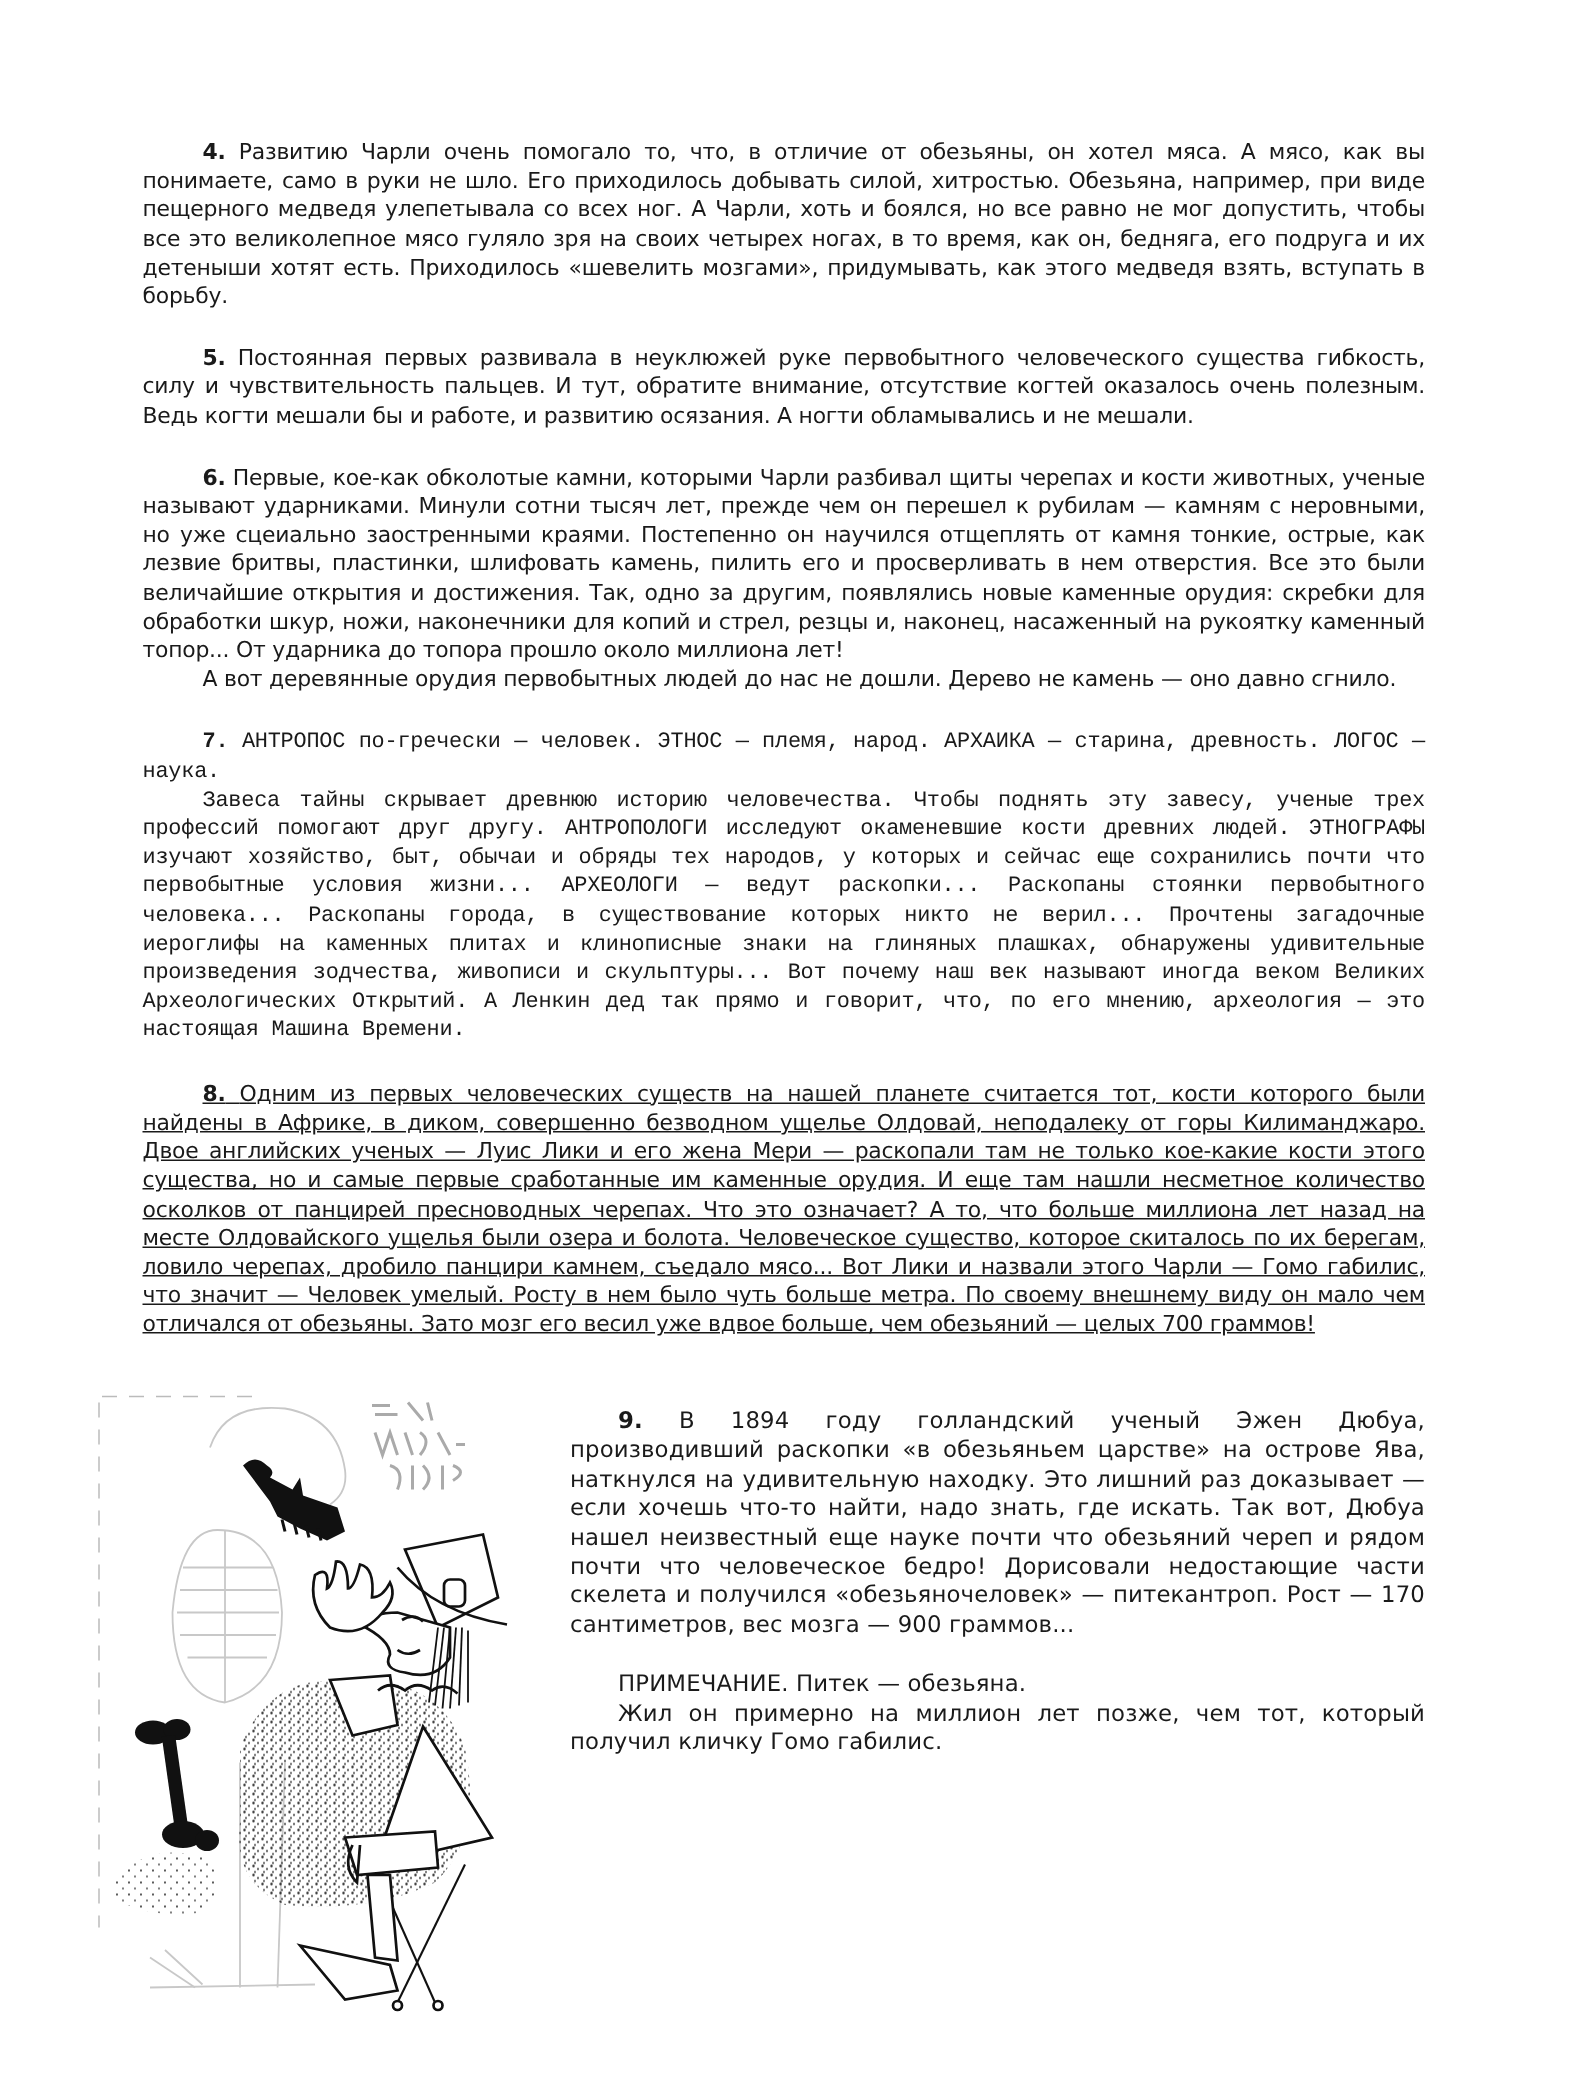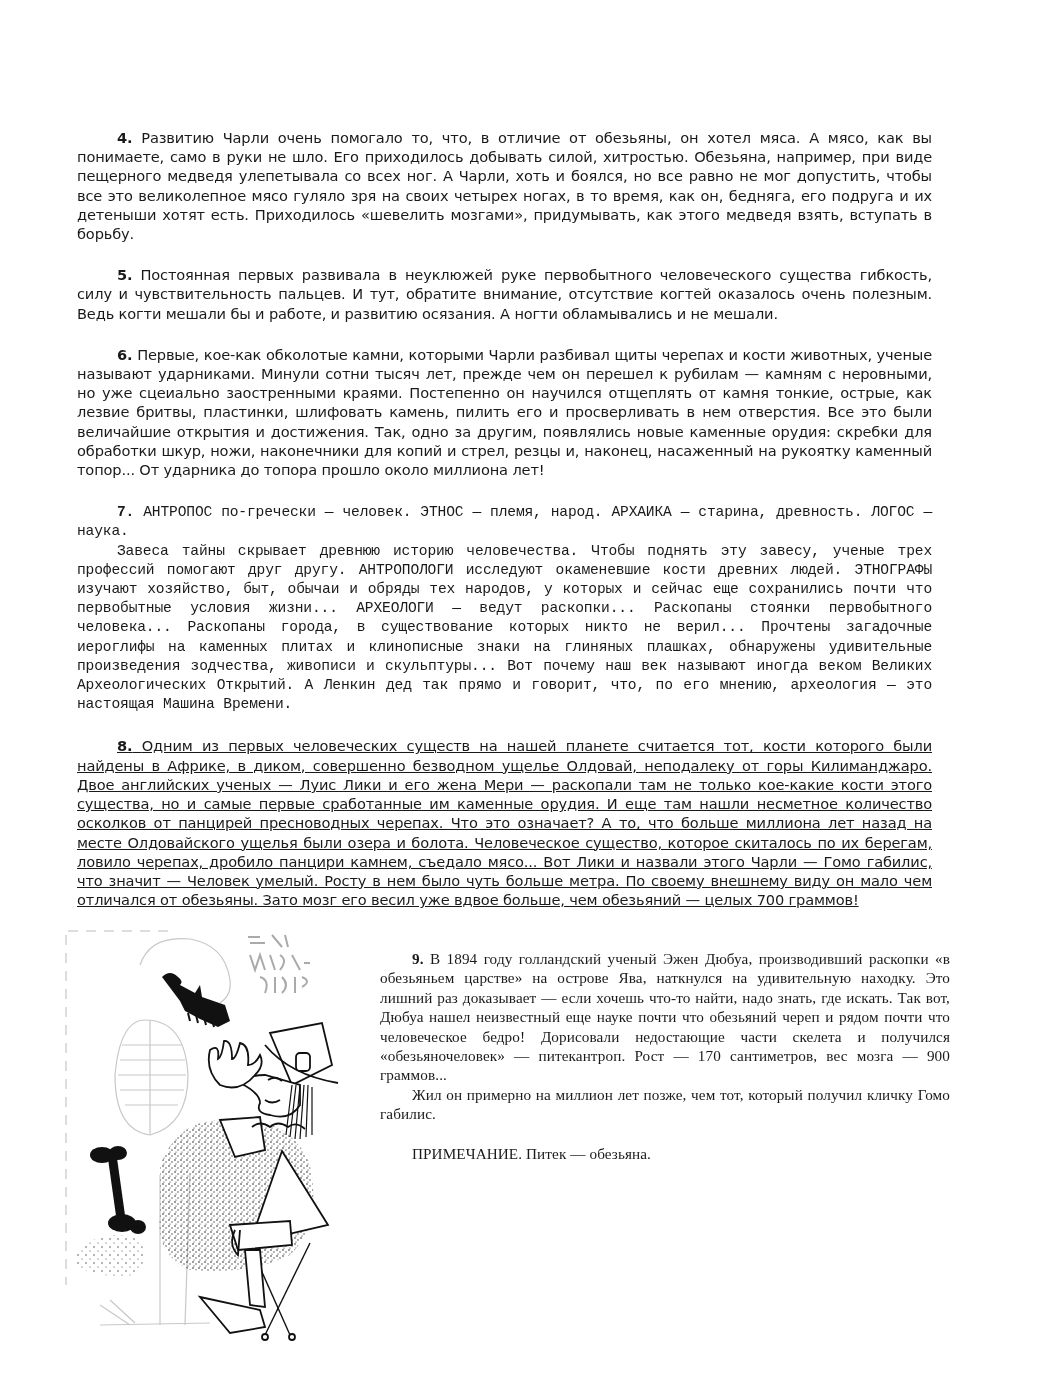--- a/index.html
+++ b/index.html
@@ -10,24 +10,23 @@
     body {
       width: 1050px;
       height: 1400px;
       position: relative;
       overflow: hidden;
       font-family: "DejaVu Sans", sans-serif;
       color: #1a1a1a;
     }
     .page {
       position: absolute;
-      left: 77px;
+      left: 95px;
       top: 92px;
       width: 855px;
-      margin-top: 36px;
     }
     .section {
       margin: 0 0 22px 0;
     }
     .para {
       font-size: 14.6px;
       line-height: 19.2px;
       text-align: justify;
       text-indent: 40px;
       margin: 0;
@@ -56,23 +55,22 @@
     .illustration {
       position: absolute;
       left: 0;
       top: 0;
       width: 300px;
       height: 420px;
     }
     .col-right {
       position: absolute;
       left: 320px;
-      top: 24px;
+      top: 13px;
       width: 570px;
-      font-family: Liberation Serif, serif;
     }
     .col-right .para {
       font-size: 15.2px;
       line-height: 19.4px;
       letter-spacing: 0.1px;
       text-indent: 32px;
     }
     .note {
       margin-top: 20px;
       font-size: 14.8px;
@@ -87,20 +85,21 @@
   <div class="section sec4">
     <p class="para"><span class="num">4.</span> <span>Развитию Чарли очень помогало то, что, в отличие от обезьяны, он хотел мяса. А мясо, как вы понимаете, само в руки не шло. Его приходилось добывать силой, хитростью. Обезьяна, например, при виде пещерного медведя улепетывала со всех ног. А Чарли, хоть и боялся, но все равно не мог допустить, чтобы все это великолепное мясо гуляло зря на своих четырех ногах, в то время, как он, бедняга, его подруга и их детеныши хотят есть. Приходилось «шевелить мозгами», придумывать, как этого медведя взять, вступать в борьбу.</span></p>
   </div>
 
   <div class="section sec5">
     <p class="para"><span class="num">5.</span> <span>Постоянная первых развивала в неуклюжей руке первобытного человеческого существа гибкость, силу и чувствительность пальцев. И тут, обратите внимание, отсутствие когтей оказалось очень полезным. Ведь когти мешали бы и работе, и развитию осязания. А ногти обламывались и не мешали.</span></p>
   </div>
 
   <div class="section sec6">
     <p class="para"><span class="num">6.</span> <span>Первые, кое-как обколотые камни, которыми Чарли разбивал щиты черепах и кости животных, ученые называют ударниками. Минули сотни тысяч лет, прежде чем он перешел к рубилам — камням с неровными, но уже сцеиально заостренными краями. Постепенно он научился отщеплять от камня тонкие, острые, как лезвие бритвы, пластинки, шлифовать камень, пилить его и просверливать в нем отверстия. Все это были величайшие открытия и достижения. Так, одно за другим, появлялись новые каменные орудия: скребки для обработки шкур, ножи, наконечники для копий и стрел, резцы и, наконец, насаженный на рукоятку каменный топор... От ударника до топора прошло около миллиона лет!</span></p>
+    <p class="para"><span>А вот деревянные орудия первобытных людей до нас не дошли. Дерево не камень — оно давно сгнило.</span></p>
   </div>
 
   <div class="section sec7">
     <p class="para"><span class="num">7.</span> <span>АНТРОПОС по-гречески — человек. ЭТНОС — племя, народ. АРХАИКА — старина, древность. ЛОГОС — наука.</span></p>
     <p class="para"><span>Завеса тайны скрывает древнюю историю человечества. Чтобы поднять эту завесу, ученые трех профессий помогают друг другу. АНТРОПОЛОГИ исследуют окаменевшие кости древних людей. ЭТНОГРАФЫ изучают хозяйство, быт, обычаи и обряды тех народов, у которых и сейчас еще сохранились почти что первобытные условия жизни... АРХЕОЛОГИ — ведут раскопки... Раскопаны стоянки первобытного человека... Раскопаны города, в существование которых никто не верил... Прочтены загадочные иероглифы на каменных плитах и клинописные знаки на глиняных плашках, обнаружены удивительные произведения зодчества, живописи и скульптуры... Вот почему наш век называют иногда веком Великих Археологических Открытий. А Ленкин дед так прямо и говорит, что, по его мнению, археология — это настоящая Машина Времени.</span></p>
   </div>
 
   <div class="section sec8">
     <p class="para"><span class="num">8.</span> <span>Одним из первых человеческих существ на нашей планете считается тот, кости которого были найдены в Африке, в диком, совершенно безводном ущелье Олдовай, неподалеку от горы Килиманджаро. Двое английских ученых — Луис Лики и его жена Мери — раскопали там не только кое-какие кости этого существа, но и самые первые сработанные им каменные орудия. И еще там нашли несметное количество осколков от панцирей пресноводных черепах. Что это означает? А то, что больше миллиона лет назад на месте Олдовайского ущелья были озера и болота. Человеческое существо, которое скиталось по их берегам, ловило черепах, дробило панцири камнем, съедало мясо... Вот Лики и назвали этого Чарли — Гомо габилис, что значит — Человек умелый. Росту в нем было чуть больше метра. По своему внешнему виду он мало чем отличался от обезьяны. Зато мозг его весил уже вдвое больше, чем обезьяний — целых 700 граммов!</span></p>
   </div>
@@ -201,17 +200,17 @@
         <path d="M170 300 L230 296 L232 320 L178 325 Z"></path>
         <path d="M175 305 Q168 320 178 330 L180 305" fill="none"></path>
         <path d="M185 325 L190 380 L205 382 L200 325 Z"></path>
         <path d="M140 372 L200 385 L205 402 L170 408 Z"></path>
       </g>
     </svg>
   </div>
 
   <div class="col-right">
     <p class="para"><span class="num">9.</span> <span>В 1894 году голландский ученый Эжен Дюбуа, производивший раскопки «в обезьяньем царстве» на острове Ява, наткнулся на удивительную находку. Это лишний раз доказывает — если хочешь что-то найти, надо знать, где искать. Так вот, Дюбуа нашел неизвестный еще науке почти что обезьяний череп и рядом почти что человеческое бедро! Дорисовали недостающие части скелета и получился «обезьяночеловек» — питекантроп. Рост — 170 сантиметров, вес мозга — 900 граммов...</span></p>
+    <p class="para noindent note">ПРИМЕЧАНИЕ. Питек — обезьяна.</p>
     <p class="para"><span>Жил он примерно на миллион лет позже, чем тот, который получил кличку Гомо габилис.</span></p>
-    <p class="para noindent note">ПРИМЕЧАНИЕ. Питек — обезьяна.</p>
   </div>
 
 </div>
 
 </body></html>

